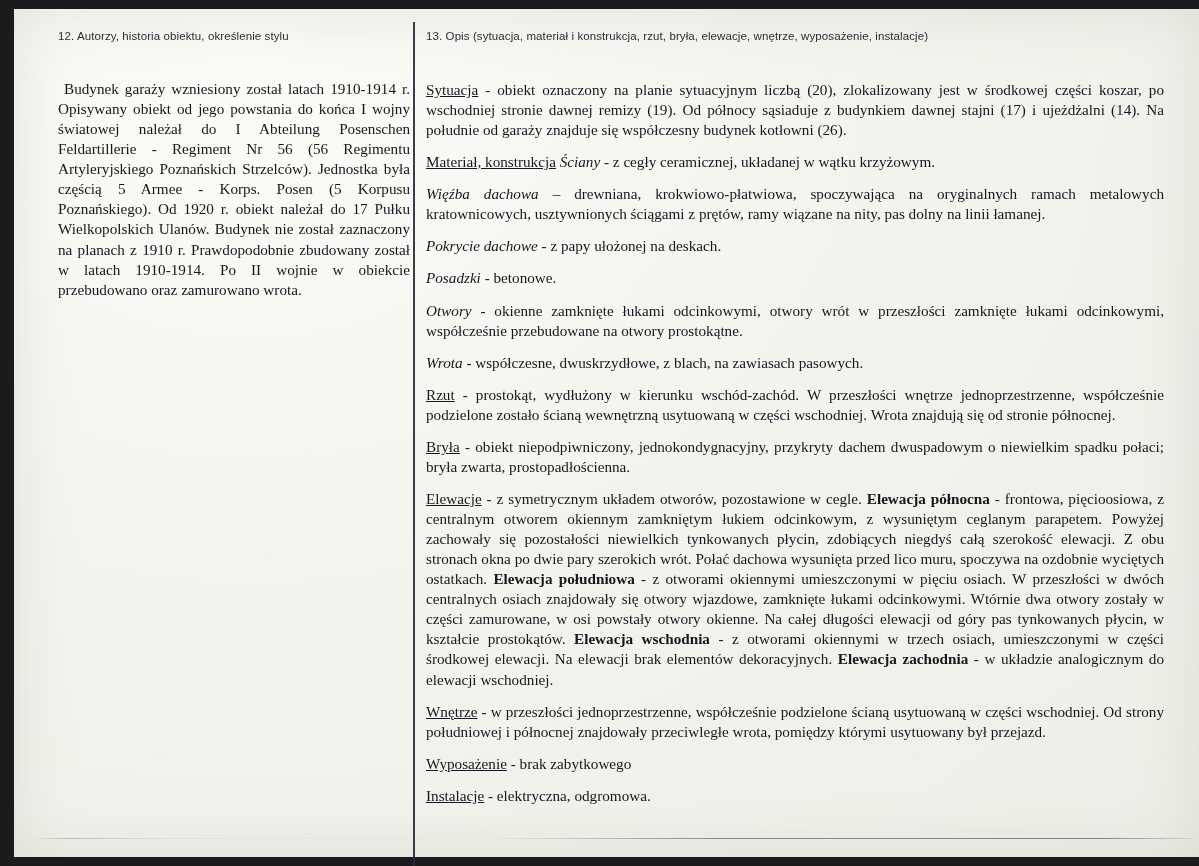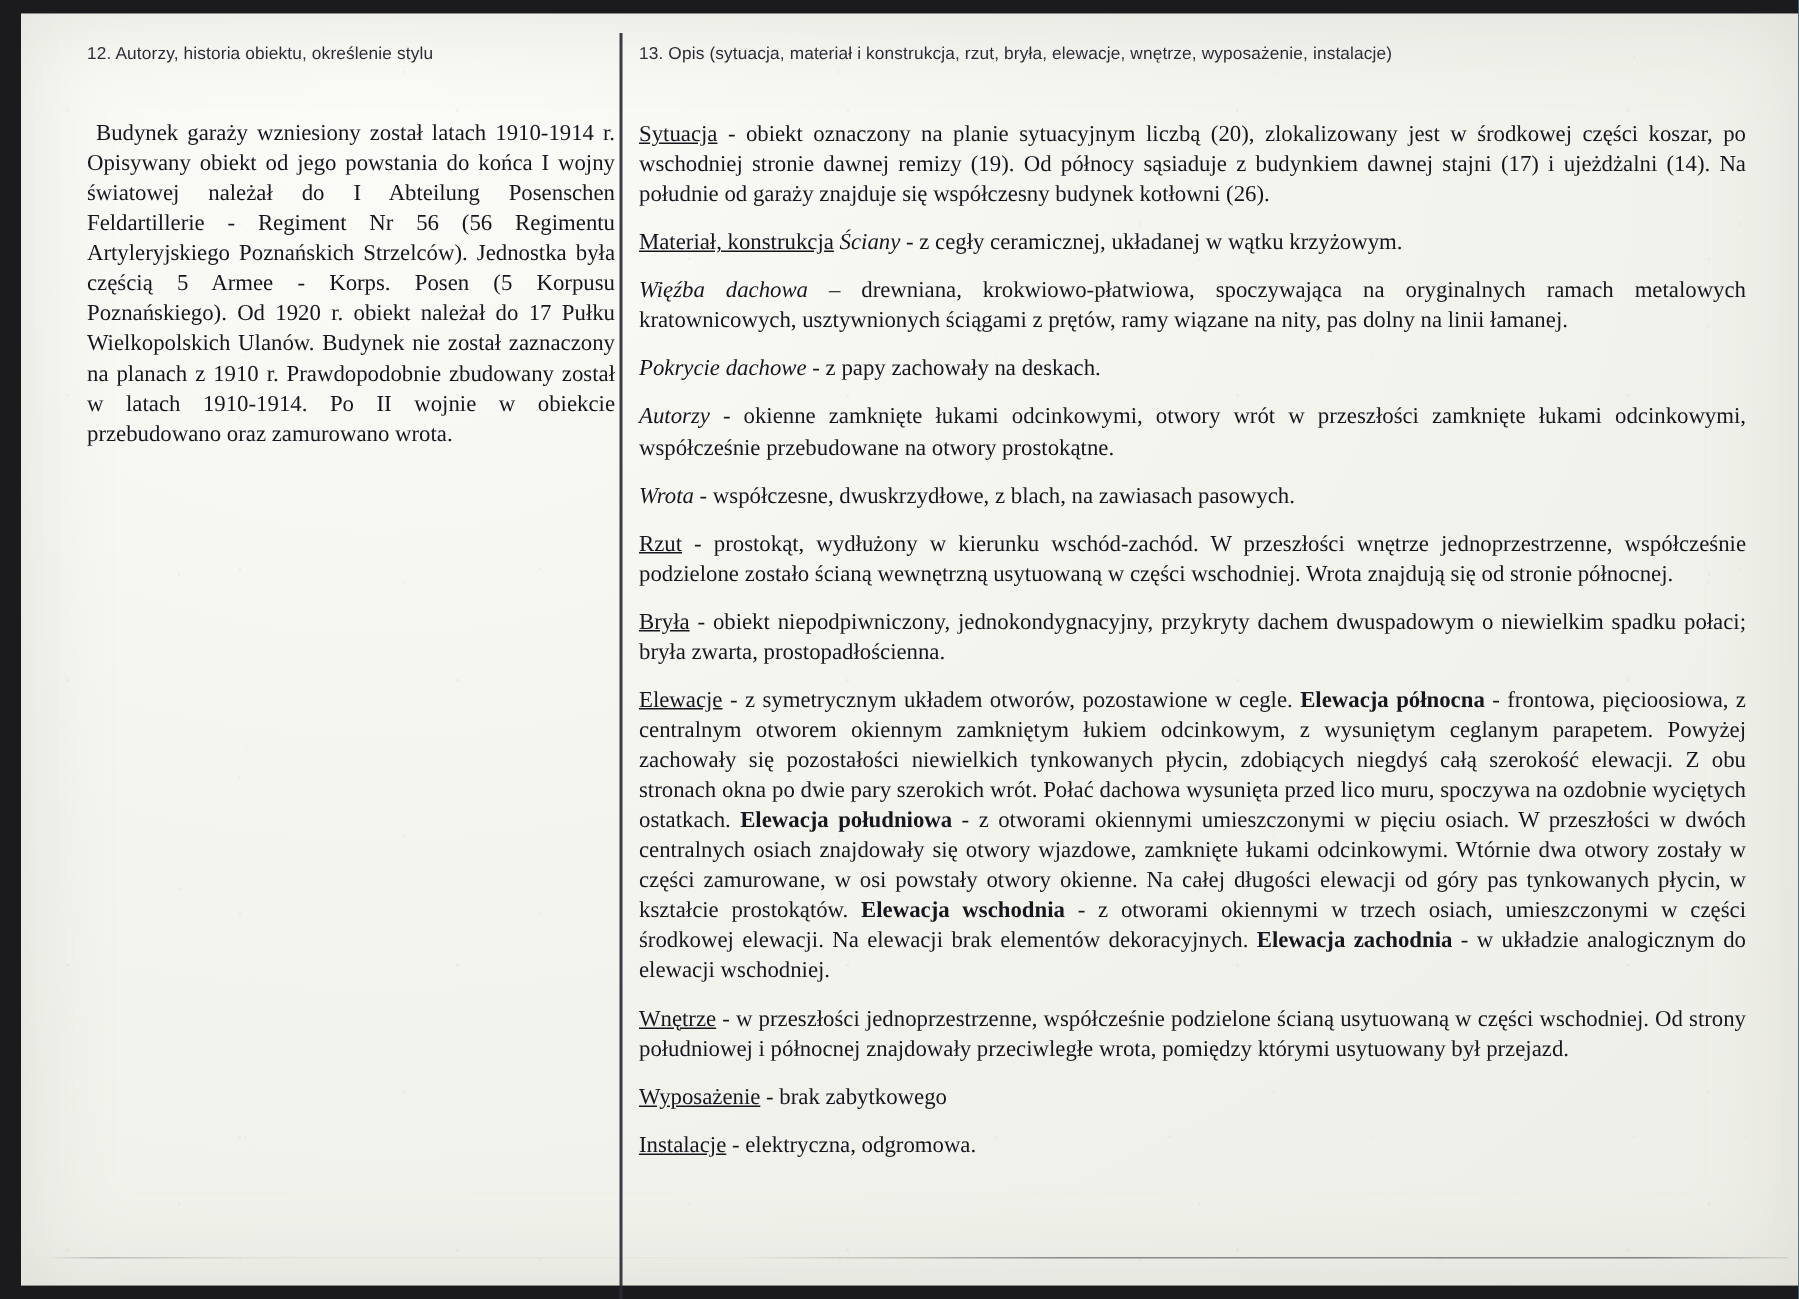--- a/index.html
+++ b/index.html
@@ -8,21 +8,21 @@
     background: #6d6d6d;
   }
   body {
     font-family: "Liberation Serif", serif;
   }
   .page {
     position: relative;
     width: 1199px;
     height: 866px;
     overflow: hidden;
-    background: #0ea5e9;
+    background: #e5e5e5;
   }
   
   .scan-bed {
     position: absolute;
     inset: 0;
     background: #1b1b1e;
   }
   .sheet {
     position: absolute;
     left: 14px;
@@ -143,24 +143,27 @@
         <span class="hdr">Sytuacja</span><span> - obiekt oznaczony na planie sytuacyjnym liczbą (20), zlokalizowany jest w środkowej części koszar, po wschodniej stronie dawnej remizy (19). Od północy sąsiaduje z budynkiem dawnej stajni (17) i ujeżdżalni (14). Na południe od garaży znajduje się współczesny budynek kotłowni (26).</span>
       </p>
 
       <p class="para gap">
         <span class="hdr">Materiał, konstrukcja</span><span class="ital"> Ściany</span><span> - z cegły ceramicznej, układanej w wątku krzyżowym.</span>
       </p>
       <p class="para">
         <span class="ital">Więźba dachowa</span><span> – drewniana, krokwiowo-płatwiowa, spoczywająca na oryginalnych ramach metalowych kratownicowych, usztywnionych ściągami z prętów, ramy wiązane na nity, pas dolny na linii łamanej.</span>
       </p>
       <p class="para">
-        <span class="ital">Pokrycie dachowe</span><span> - z papy zachowały na deskach.</span>
+        <span class="ital">Pokrycie dachowe</span><span> - z papy ułożonej na deskach.</span>
       </p>
       <p class="para">
-        <span class="ital">Autorzy</span><span> - okienne zamknięte łukami odcinkowymi, otwory wrót w przeszłości zamknięte łukami odcinkowymi, współcześnie przebudowane na otwory prostokątne.</span>
+        <span class="ital">Posadzki</span><span> - betonowe.</span>
+      </p>
+      <p class="para">
+        <span class="ital">Otwory</span><span> - okienne zamknięte łukami odcinkowymi, otwory wrót w przeszłości zamknięte łukami odcinkowymi, współcześnie przebudowane na otwory prostokątne.</span>
       </p>
       <p class="para">
         <span class="ital">Wrota</span><span> - współczesne, dwuskrzydłowe, z blach, na zawiasach pasowych.</span>
       </p>
 
       <p class="para gap">
         <span class="hdr">Rzut</span><span> - prostokąt, wydłużony w kierunku wschód-zachód. W przeszłości wnętrze jednoprzestrzenne, współcześnie podzielone zostało ścianą wewnętrzną usytuowaną w części wschodniej. Wrota znajdują się od stronie północnej.</span>
       </p>
 
       <p class="para gap">

